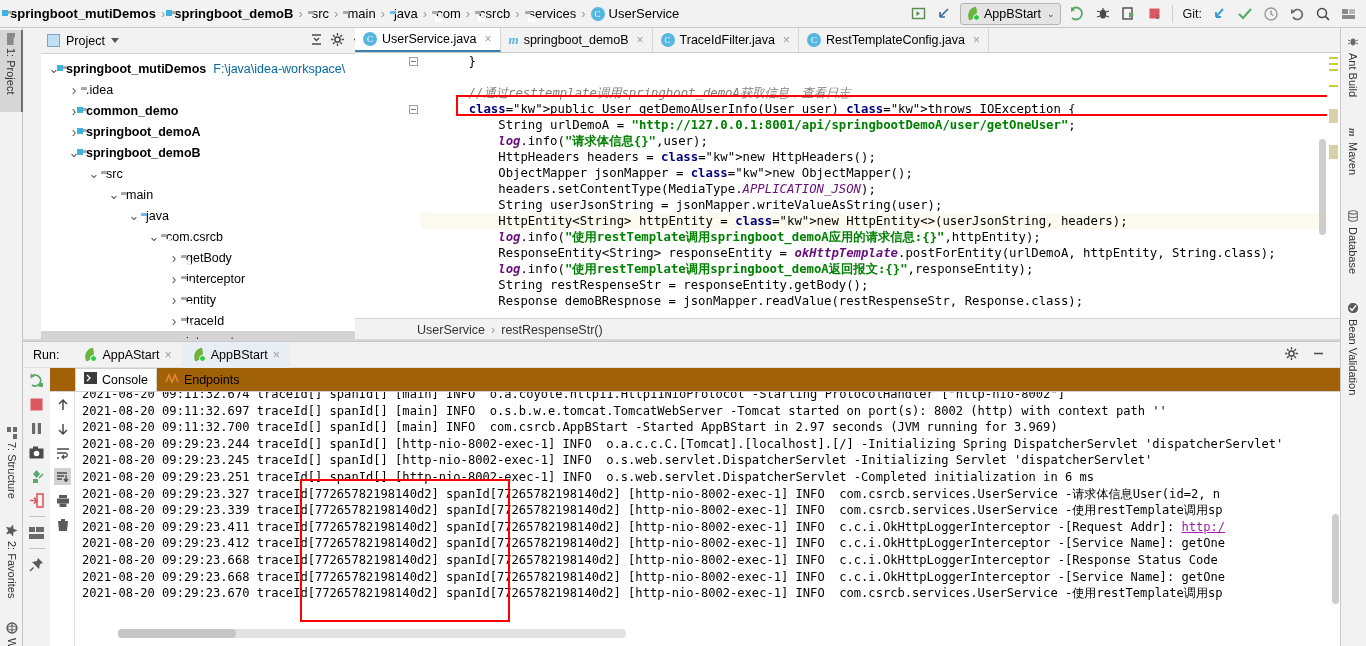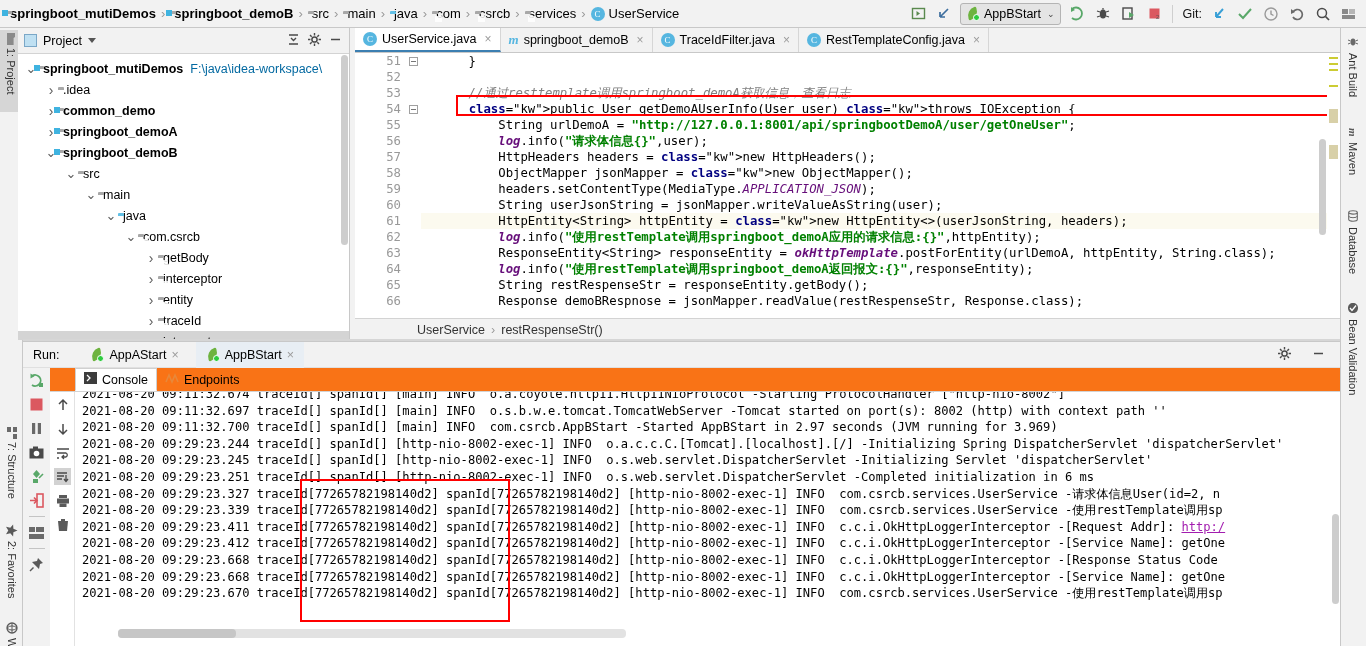--- a/index.html
+++ b/index.html
@@ -103,21 +103,21 @@
   }
   .rtab {
     position: absolute; right: 0; width: 26px;
     writing-mode: vertical-rl; text-orientation: mixed;
     font-size: 11px; color: #333; padding: 4px 0;
     display: flex; align-items: center; gap: 5px;
   }
 
   
   .projpanel {
-    position: absolute; left: 18px; top: 28px; width: 332px; height: 312px;
+    position: absolute; left: 41px; top: 28px; width: 332px; height: 312px;
     background: #ffffff; border-right: 1px solid #c8c8c8;
   }
   .proj-header {
     height: 26px; background: #f2f2f2; border-bottom: 1px solid #d3d3d3;
     display: flex; align-items: center; padding: 0 6px; gap: 6px;
   }
   .proj-header .title { font-size: 12.5px; }
   .proj-header .sp { flex: 1; }
   .sq-ico { width: 13px; height: 13px; border: 1px solid #7aa7c7; background: #bfe0f2; }
   .caret-dn { width: 0; height: 0; border-left: 4px solid transparent; border-right: 4px solid transparent; border-top: 5px solid #555; }
@@ -196,33 +196,33 @@
   }
   .breadcrumb-bar .bsep { color: #999; }
 
   
   .runpanel {
     position: absolute; left: 23px; top: 341px; width: 1317px; height: 305px;
     background: #ffffff; border-top: 1px solid #c8c8c8;
   }
   .run-header {
     height: 26px; background: #f2f2f2; display: flex; align-items: center;
-    padding-left: 10px; gap: 7px; border-bottom: 1px solid #e0e0e0;
+    padding-left: 10px; gap: 0px; border-bottom: 1px solid #e0e0e0;
   }
   .run-header .rl { font-size: 12.5px; margin-right: 14px; }
   .rtabx {
     display: flex; align-items: center; gap: 5px; height: 26px; padding: 0 10px;
     font-size: 12.5px;
   }
   .rtabx.active { background: #e8eef4; }
   .rtabx .x { color: #9c9c9c; }
   .run-header .sp { flex: 1; }
 
   .subtabs {
-    height: 24px; display: flex; align-items: stretch; background: #f97316;
+    height: 24px; display: flex; align-items: stretch; background: #a16207;
     border-bottom: 1px solid #d3d3d3; padding-left: 52px;
   }
   .stab { display: flex; align-items: center; gap: 5px; padding: 0 8px; font-size: 12.5px; }
   .stab.active { background: #ffffff; border: 1px solid #d0d0d0; border-bottom-color: #fff; }
 
   .run-side {
     position: absolute; left: 0; top: 26px; width: 27px; bottom: 0;
     background: #f2f2f2; display: flex; flex-direction: column; align-items: center;
     padding-top: 4px; gap: 7px;
   }
@@ -587,38 +587,20 @@
           <span>TraceIdFilter.java</span>
           <span class="x">×</span>
         </div>
         <div class="etab">
           <span class="ico cls-ico">C</span>
           <span>RestTemplateConfig.java</span>
           <span class="x">×</span>
         </div>
       </div>
     <div class="codearea">
-      <div class="gutter" id="gutter">
-          <div class="ln">51</div>
-          <div class="ln">52</div>
-          <div class="ln">53</div>
-          <div class="ln">54</div>
-          <div class="ln">55</div>
-          <div class="ln">56</div>
-          <div class="ln">57</div>
-          <div class="ln">58</div>
-          <div class="ln">59</div>
-          <div class="ln">60</div>
-          <div class="ln">61</div>
-          <div class="ln">62</div>
-          <div class="ln">63</div>
-          <div class="ln">64</div>
-          <div class="ln">65</div>
-          <div class="ln">66</div>
-        </div>
       <div class="foldcol">
         <div class="foldbox" style="top:4px;"></div>
         <div class="foldbox" style="top:52px;"></div>
       </div>
       <div class="codelines" id="codelines"><div class="cl">    }</div><div class="cl"></div><div class="cl"><span class="cmt">    //通过resttemplate调用springboot_demoA获取信息，查看日志</span></div><div class="cl">    <span <span="" class="kw">class</span>="kw"&gt;public User getDemoAUserInfo(User user) <span <span="" class="kw">class</span>="kw"&gt;throws IOException {</div><div class="cl">        String urlDemoA = <span class="str">"http://127.0.0.1:8001/api/springbootDemoA/user/getOneUser"</span>;</div><div class="cl">        <span class="fld">log</span>.info(<span class="str">"请求体信息{}"</span>,user);</div><div class="cl">        HttpHeaders headers = <span <span="" class="kw">class</span>="kw"&gt;new HttpHeaders();</div><div class="cl">        ObjectMapper jsonMapper = <span <span="" class="kw">class</span>="kw"&gt;new ObjectMapper();</div><div class="cl">        headers.setContentType(MediaType.<span class="stc">APPLICATION_JSON</span>);</div><div class="cl">        String userJsonString = jsonMapper.writeValueAsString(user);</div><div class="cl hlrow">        HttpEntity&lt;String&gt; httpEntity = <span <span="" class="kw">class</span>="kw"&gt;new HttpEntity&lt;&gt;(userJsonString, headers);</div><div class="cl">        <span class="fld">log</span>.info(<span class="str">"使用restTemplate调用springboot_demoA应用的请求信息:{}"</span>,httpEntity);</div><div class="cl">        ResponseEntity&lt;String&gt; responseEntity = <span class="fld">okHttpTemplate</span>.postForEntity(urlDemoA, httpEntity, String.class);</div><div class="cl">        <span class="fld">log</span>.info(<span class="str">"使用restTemplate调用springboot_demoA返回报文:{}"</span>,responseEntity);</div><div class="cl">        String restRespenseStr = responseEntity.getBody();</div><div class="cl">        Response demoBRespnose = jsonMapper.readValue(restRespenseStr, Response.class);</div></div>
 
       <div class="redbox" style="left:101px; top:42px; width:1007px; height:21px;"></div>
 
       <div class="marker-strip">
         <div class="mk" style="top:4px; height:2px; background:#cccc33;"></div>

